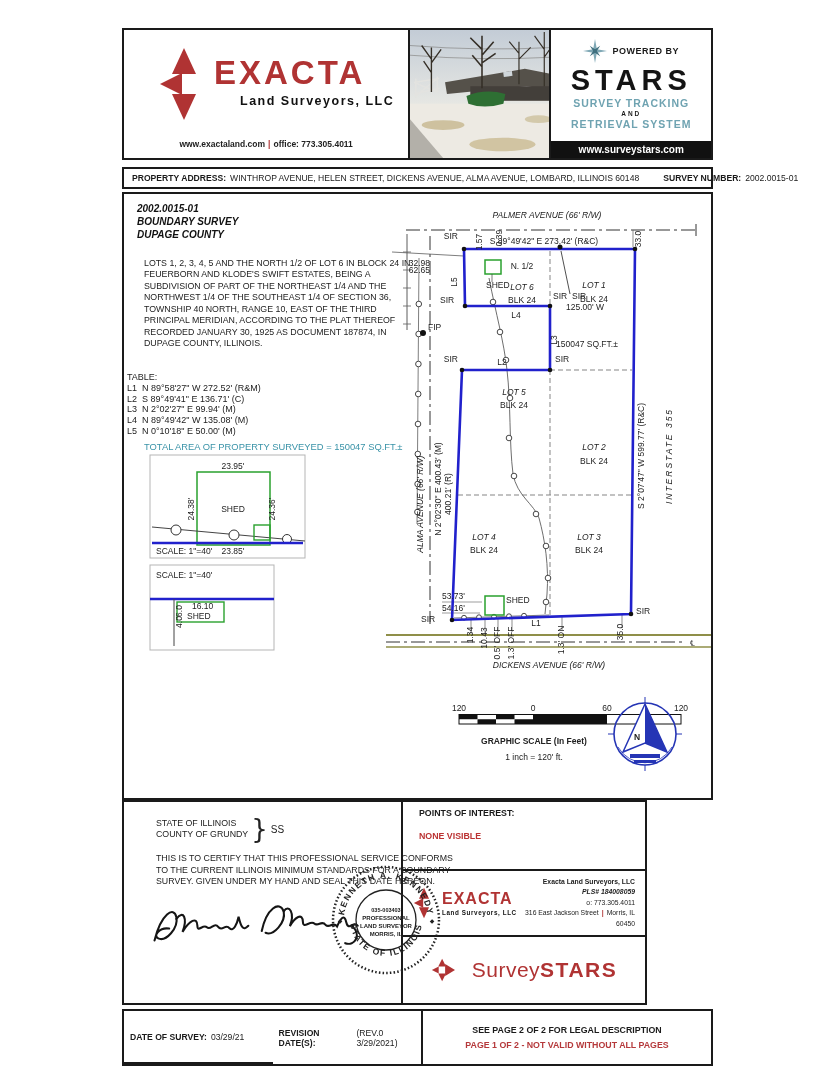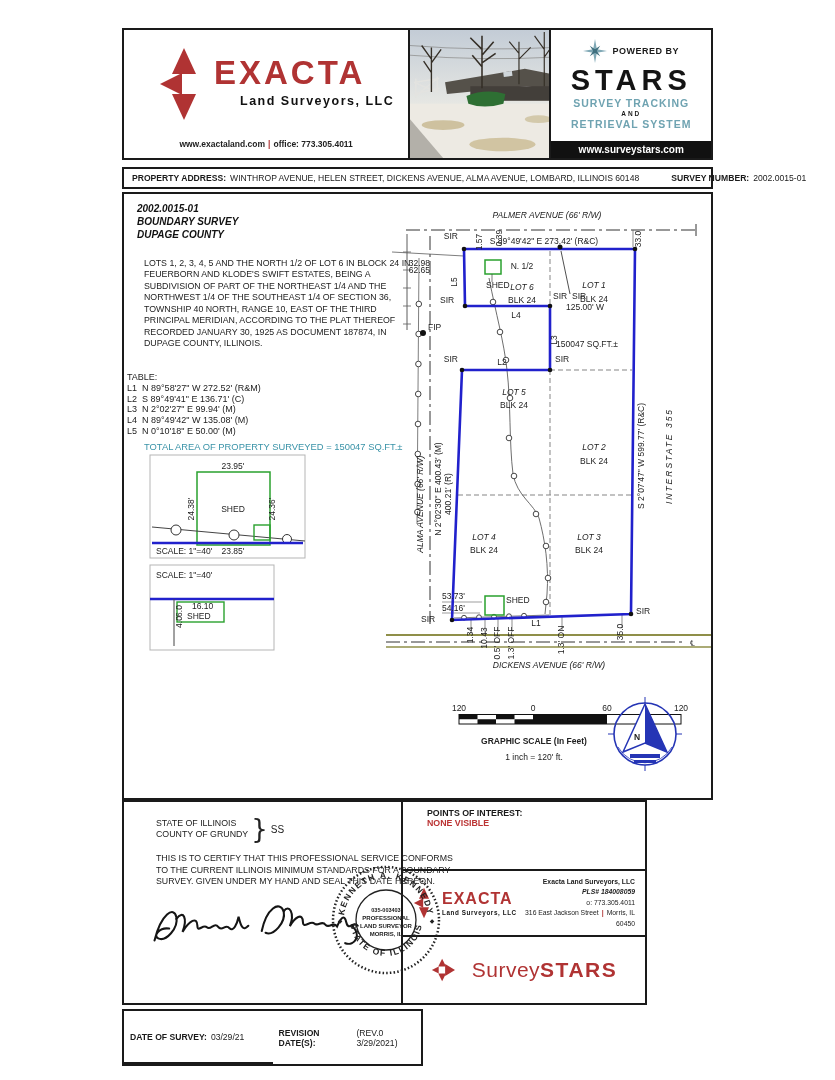--- a/index.html
+++ b/index.html
@@ -19,21 +19,21 @@
   .redpipe{color:#b03333;padding:0 3px;font-weight:bold}
   .pow{display:flex;align-items:center;gap:5px}
   .pow-label{font-size:9px;font-weight:bold;letter-spacing:.5px}
   .starsname{font-size:29px;font-weight:bold;letter-spacing:5px;color:#141414;margin-top:1px}
   .tracking,.retrieval{color:#6fa3b1;font-size:10.5px;font-weight:bold;letter-spacing:1px}
   .and{font-size:6.5px;font-weight:bold;letter-spacing:2px;margin:1px 0}
   .starsweb{margin-top:auto;background:#111;color:#fff;font-weight:bold;font-size:10px;width:100%;text-align:center;padding:3px 0}
   
   .propbar{display:flex;align-items:center;margin-top:7px;height:22px;font-size:8.6px;padding:7px 8px;white-space:nowrap}
   .propbar b{margin-right:4px}
-  .survnum{margin-left:32px;display:flex}
+  .survnum{margin-left:24px;display:flex}
   
   .main{margin-top:3px;height:608px;position:relative}
   .surv-title{position:absolute;left:13px;top:8px;font-style:italic;font-weight:bold;font-size:10px;line-height:1.3;color:#111}
   .legal{position:absolute;left:20px;top:64px;width:272px;font-size:8.8px;line-height:1.3;color:#222}
   .tbl{position:absolute;left:3px;top:178px;font-size:9px;line-height:1.2;color:#222}
   .tbl div{white-space:pre}
   .total{position:absolute;left:20px;top:247px;font-size:9.4px;color:#3a93a8}
   svg.draw{position:absolute;left:0;top:0;pointer-events:none}
   .draw text{font-family:"Liberation Sans",sans-serif;font-size:8.5px;fill:#222}
   .teal{fill:#3a93a8}
@@ -44,22 +44,22 @@
   .cert{width:281px;position:relative}
   .state-row{display:flex;align-items:center;margin:12px 0 0 32px}
   .state-lines{font-size:8.8px;line-height:1.3}
   .brace{font-size:26px;font-weight:normal;margin:0 3px;font-family:"DejaVu Sans",sans-serif;color:#222}
   .ss{font-size:10px}
   .cert-body{margin:9px 0 0 32px;font-size:8.8px;width:300px;line-height:1.32}
   .sig{position:absolute;left:12px;top:86px;transform:rotate(-2deg)}
   .sealwrap{position:absolute;left:206px;top:62px}
   .cert-info{position:absolute;left:32px;top:150px;font-size:8.8px;line-height:1.4}
   .rightcol{width:246px;margin-left:-2px;display:flex;flex-direction:column}
-  .poi{height:71px;padding:6px 24px;font-size:8.8px;font-weight:bold}
-  .poi-val{color:#bb3333;margin-top:0}
+  .poi{height:71px;padding:6px 16px;font-size:8.8px;font-weight:bold}
+  .poi-val{color:#bb3333;margin-top:13px}
   .excard{height:68px;margin-top:-2px;display:flex;align-items:center;padding:0 10px;gap:7px}
   .excard-name{font-size:16px;font-weight:bold;color:#b03333;letter-spacing:1px;line-height:1}
   .excard-sub{font-size:6.3px;font-weight:bold;letter-spacing:.6px;color:#111;margin-top:2px}
   .excard-right{flex:1;text-align:right;font-size:6.8px;line-height:1.55;color:#222}
   .excard-right .b{font-weight:bold}
   .excard-right .bi{font-weight:bold;font-style:italic}
   .starscard{flex:1;margin-top:-2px;display:flex;align-items:center;justify-content:center;gap:17px}
   .sstext{font-size:21px;color:#b03333;letter-spacing:.5px}
   .sstext .st{font-weight:bold;letter-spacing:1.5px}
   
@@ -434,16 +434,20 @@
     <div class="box f-left">
       <div class="f-row">
         <b>DATE OF SURVEY:</b>
         <span>03/29/21</span>
       </div>
       <div class="f-row">
         <b>REVISION DATE(S):</b>
         <span>(REV.0  3/29/2021)</span>
       </div>
     </div>
+    <div class="box f-right">
+      <div>SEE PAGE 2 OF 2 FOR LEGAL DESCRIPTION</div>
+      <div class="note-red">PAGE 1 OF 2 - NOT VALID WITHOUT ALL PAGES</div>
+    </div>
   </div>
 
  </div>
 </div>
 
 </body></html>

